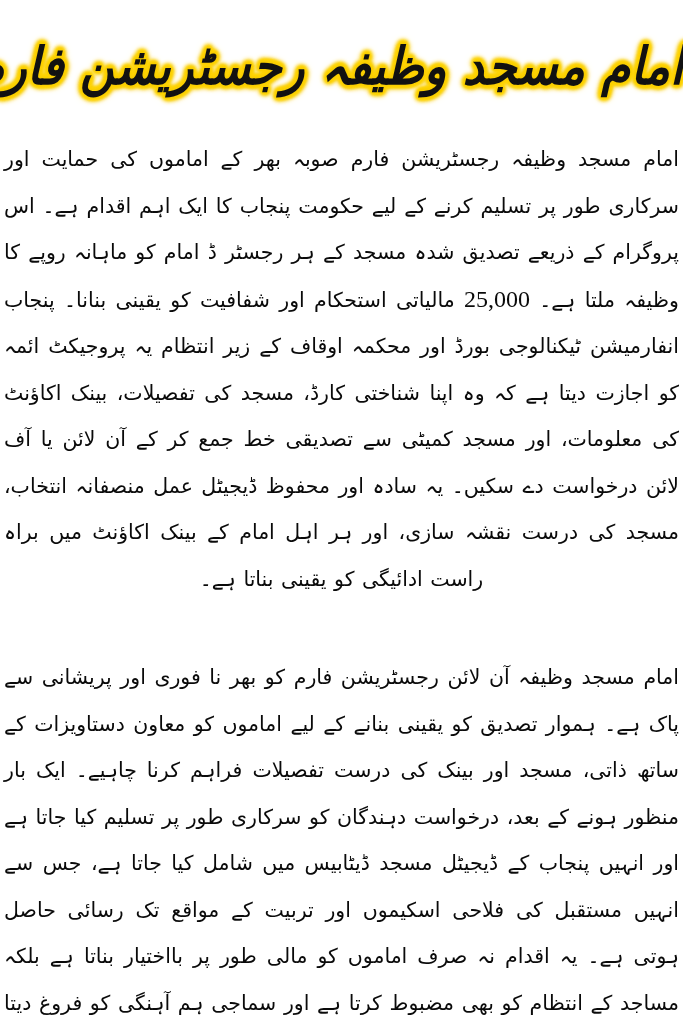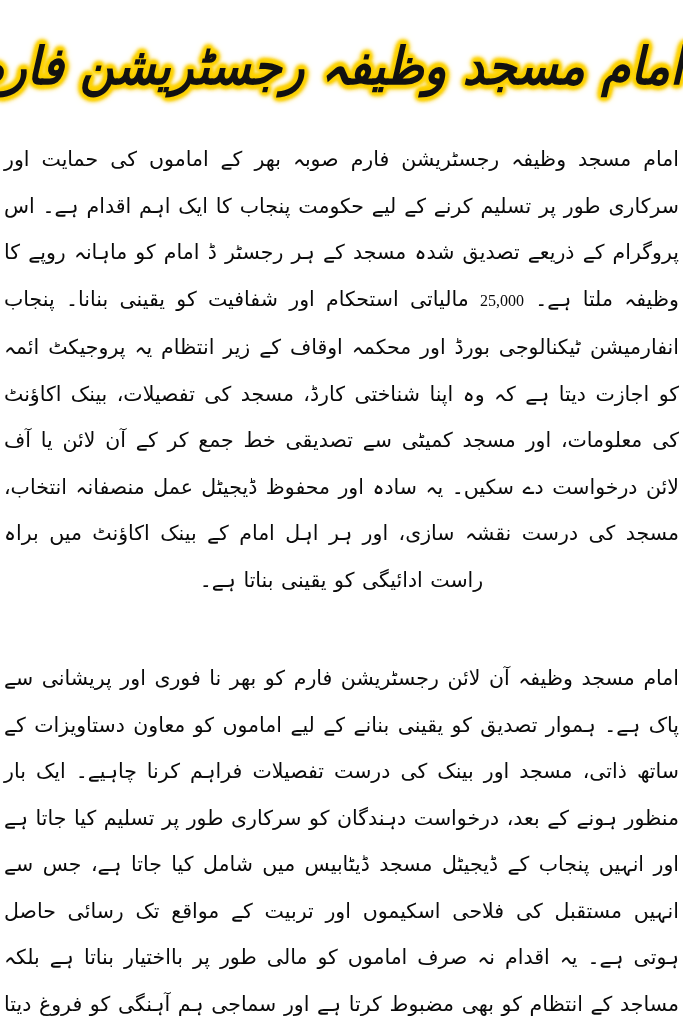--- a/index.html
+++ b/index.html
@@ -100,21 +100,21 @@
     word-spacing: 1px;
     -webkit-font-smoothing: antialiased;
   }
 
   .para + .para {
     margin-top: 52px;
   }
 
   .para .latin {
     font-family: "Liberation Serif", "DejaVu Serif", serif;
-    font-size: 16px;
+    font-size: 24px;
     font-weight: 400;
     direction: ltr;
     unicode-bidi: isolate;
     letter-spacing: 0.3px;
   }
 </style>
 </head>
 <body>
 
 <div class="page">

